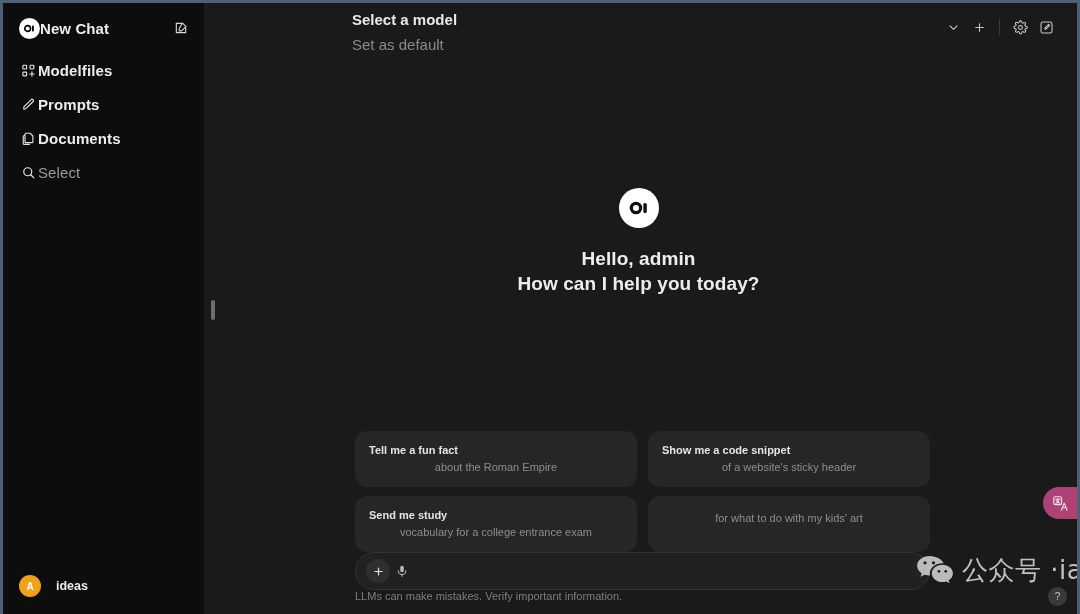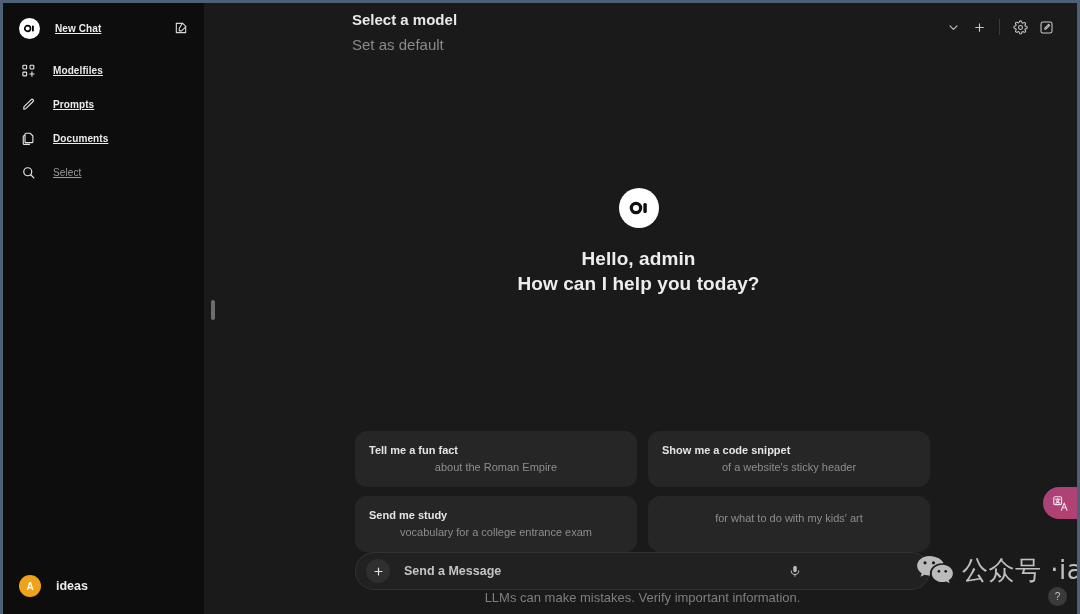--- a/index.html
+++ b/index.html
@@ -52,27 +52,26 @@
     height: 19px;
     flex: 0 0 19px;
     display: flex;
     align-items: center;
     justify-content: center;
     color: #e6e6e6;
   }
   .nav-icon svg { display: block; }
 
   .nav-label {
-    margin-left: 15px;
-    font-size: 10px;
+    margin-left: 0;
+    font-size: 15px;
     font-weight: 700;
     color: #ececec;
     letter-spacing: 0.1px;
     white-space: nowrap;
-    text-decoration: underline;
   }
   .nav-label.muted { color: #9b9b9b; font-weight: 400; }
 
   .new-chat-row { margin-bottom: 8px; }
 
   .logo-badge {
     width: 21px;
     height: 21px;
     border-radius: 50%;
     background: #ffffff;
@@ -304,22 +303,21 @@
     height: 24px;
     display: flex;
     align-items: center;
     justify-content: center;
     color: #b9b9b9;
     cursor: pointer;
     margin-right: 112px;
   }
 
   .disclaimer {
-    text-align: center;
-    font-size: 13px;
+    font-size: 11px;
     color: #7e7e7e;
     margin-top: 0;
   }
 
   
   .watermark {
     position: absolute;
     left: 712px;
     top: 551px;
     display: flex;
@@ -515,21 +513,20 @@
       </div>
     </div>
 
     <div class="composer-wrap">
       <div class="composer">
         <span class="plus-btn">
           <svg width="13" height="13" viewBox="0 0 24 24" fill="none" stroke="currentColor" stroke-width="2.2" stroke-linecap="round">
             <path d="M12 5.5v13M5.5 12h13"></path>
           </svg>
         </span>
-        <input class="composer-input" type="text" value="" placeholder="Send a Message" style="">
         <span class="mic-btn">
           <svg width="14" height="14" viewBox="0 0 24 24" fill="none" stroke="currentColor" stroke-width="1.8" stroke-linecap="round">
             <rect x="9" y="3" width="6" height="11" rx="3" fill="currentColor" stroke="none"></rect>
             <path d="M5.5 11.5a6.5 6.5 0 0 0 13 0"></path>
             <path d="M12 18v3"></path>
           </svg>
         </span>
       </div>
       <div class="disclaimer">LLMs can make mistakes. Verify important information.</div>
     </div>

